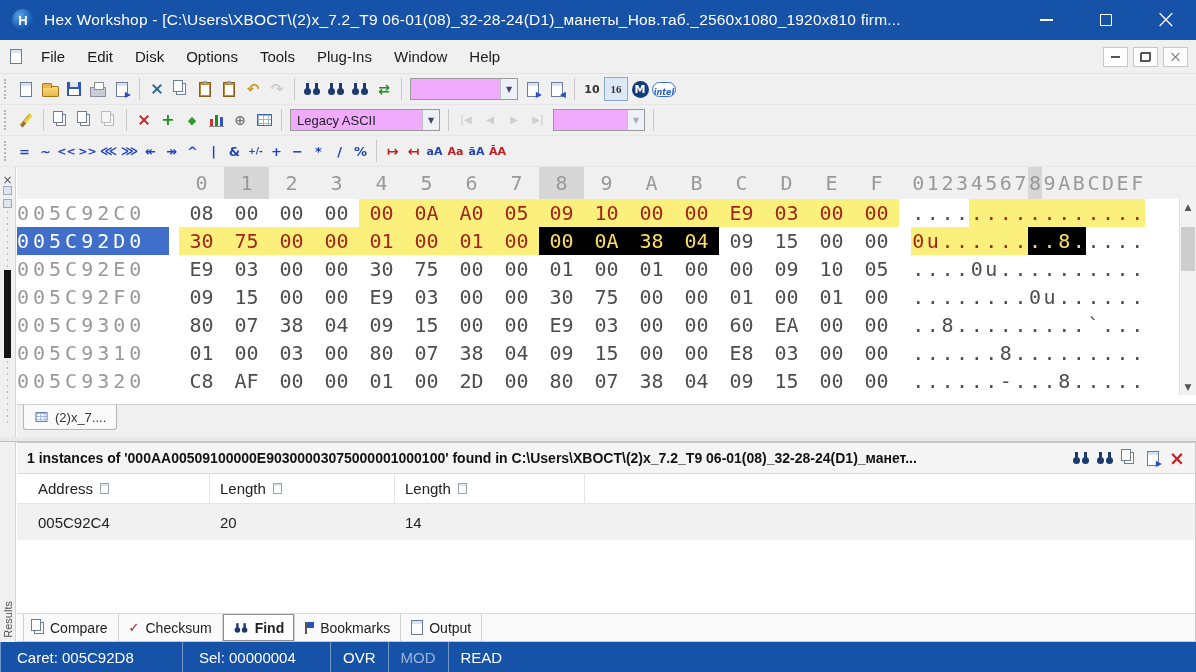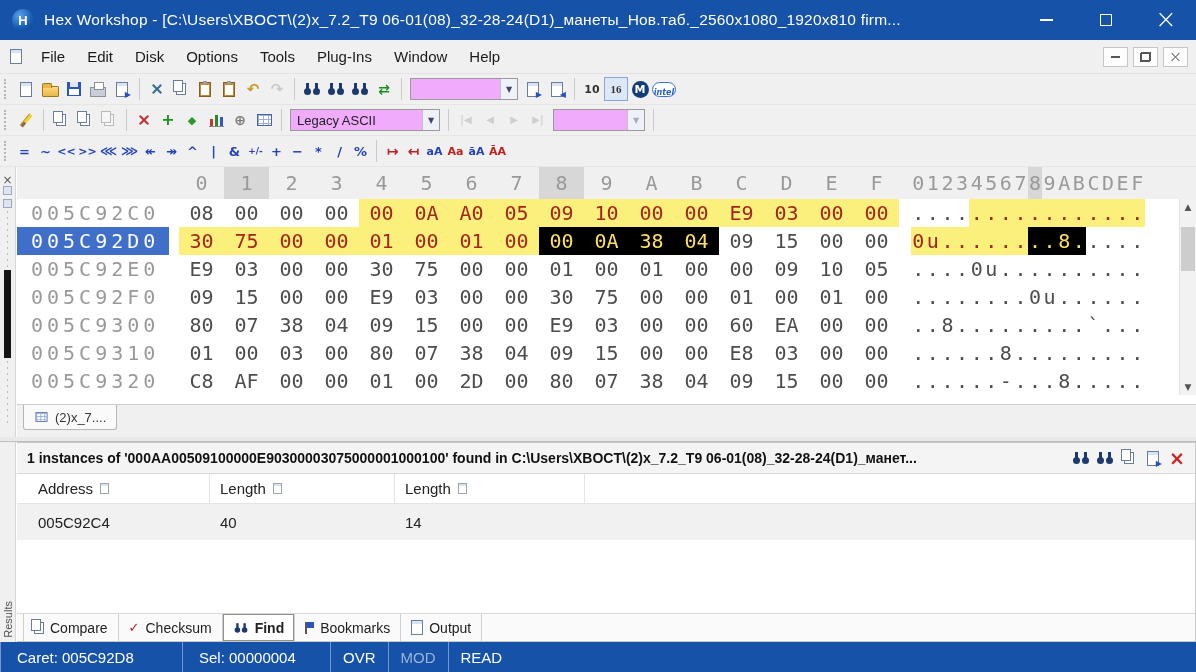--- a/index.html
+++ b/index.html
@@ -95,21 +95,21 @@
   .left-strip::after { content:""; position:absolute; left:7px; top:44px; bottom:10px; width:1px; background-image:repeating-linear-gradient(#bdbdbd 0 2px, transparent 2px 6px); }
   .strip-x { width:12px; height:12px; margin:3px auto 2px; text-align:center; }
   .strip-x::before { content:"×"; font:12px/12px "DejaVu Sans", sans-serif; color:#555; }
   .strip-ic { width:9px; height:9px; margin:4px auto 0; background:#dfe5ee; border:1px solid #9aa8c0; }
   .strip-bar { position:absolute; left:4px; top:103px; width:7px; height:88px; background:#141414; z-index:2; }
 
   .hex-panel { position:absolute; left:17px; top:0; right:0; height:237px; background:#fff; }
   .hex-row { height:28px; display:flex; align-items:center; font-family:"DejaVu Sans Mono", monospace; font-size:20px; color:#4d4d4d; }
   .hex-header { height:32px; background:#f0f0f0; color:#999; }
   .hex-header .bcell, .hex-header .acell { color:#999; }
-  .addr-cell { width:152px; padding-left:14px; letter-spacing:4px; color:#999; flex:none; height:100%; display:flex; align-items:center; }
+  .addr-cell { width:152px; letter-spacing:4px; color:#999; flex:none; height:100%; display:flex; align-items:center; }
   .addr-cell.sel { background:#3f6fc9; color:#fff; }
   .bytes { display:flex; margin-left:10px; height:100%; align-items:center; }
   .bcell { width:45px; text-align:center; flex:none; height:100%; line-height:28px; }
   .hex-header .bcell { line-height:32px; }
   .ascii { display:flex; margin-left:12px; height:100%; align-items:center; }
   .acell { width:14.6px; text-align:center; flex:none; height:100%; line-height:28px; overflow:visible; }
   .hex-header .acell { line-height:32px; }
   .hl { background:#d7d7d7; }
   .m1 { background:#fbf07c; color:#a3251c; }
   .m2 { background:#000; color:#ffdf60; }
@@ -778,21 +778,21 @@
           <span class="mini-doc"></span>
         </div>
         <div class="rcol c2">
           <span>Length</span>
           <span class="mini-doc"></span>
         </div>
       </div>
     <div>
         <div class="rrow">
           <div class="rcell c0">005C92C4</div>
-          <div class="rcell c1">40</div>
+          <div class="rcell c1">20</div>
           <div class="rcell c2">14</div>
         </div>
       </div>
     <div class="rtabs">
         <div class="rtab">
           <span class="ic ic-sheets"></span>
           <span>Compare</span>
         </div>
         <div class="rtab">
           <span class="g tabg" style="color: rgb(176, 32, 32);">✓</span>

